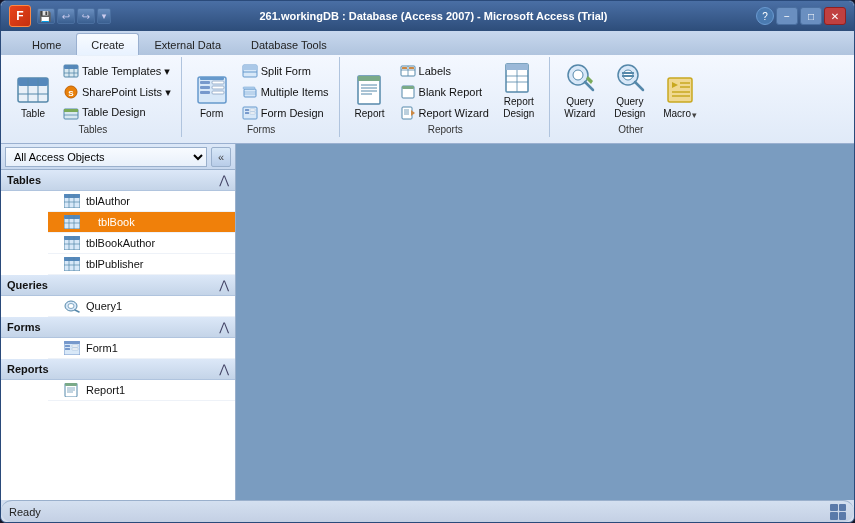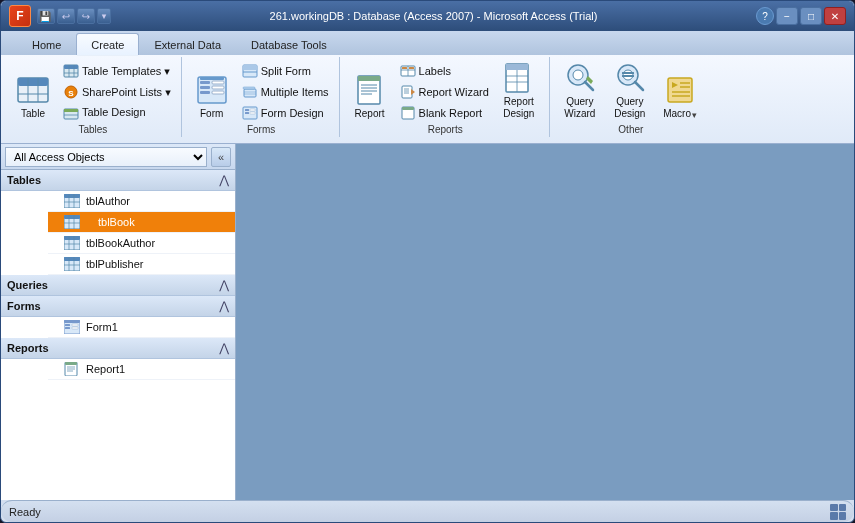--- a/index.html
+++ b/index.html
@@ -77,21 +77,21 @@
       display: flex;
       align-items: center;
       justify-content: center;
       color: #cce;
       font-size: 9px;
       cursor: pointer;
     }
     .title-text {
       color: white;
       font-size: 11px;
-      font-weight: normal;
+      font-weight: bold;
       flex: 1;
       text-align: center;
     }
     .title-controls {
       display: flex;
       gap: 2px;
     }
     .win-btn {
       width: 22px;
       height: 18px;
@@ -559,37 +559,37 @@
                   <line x1="8" y1="3" x2="8" y2="13" stroke="#5588aa" stroke-width="0.8"></line>
                   <rect x="2" y="4" width="5" height="2" rx="0.5" fill="#cc8844"></rect>
                   <rect x="9" y="4" width="5" height="2" rx="0.5" fill="#cc8844"></rect>
                 </svg>
               </div>
               <span class="btn-label-sm">Labels</span>
             </div>
             <div class="ribbon-btn-small">
               <div class="btn-icon-sm">
                 <svg width="16" height="16" viewBox="0 0 16 16">
+                  <rect x="2" y="2" width="12" height="12" rx="1" fill="white" stroke="#5588aa" stroke-width="1"></rect>
+                  <rect x="2" y="2" width="12" height="3" fill="#7aaa88" rx="1"></rect>
+                </svg>
+              </div>
+              <span class="btn-label-sm">Blank Report</span>
+            </div>
+            <div class="ribbon-btn-small">
+              <div class="btn-icon-sm">
+                <svg width="16" height="16" viewBox="0 0 16 16">
                   <rect x="2" y="2" width="10" height="12" rx="1" fill="white" stroke="#5588aa" stroke-width="1"></rect>
                   <polygon points="11,5 15,8 11,11" fill="#cc8844"></polygon>
                   <line x1="4" y1="5" x2="9" y2="5" stroke="#5588aa" stroke-width="0.8"></line>
                   <line x1="4" y1="7" x2="9" y2="7" stroke="#5588aa" stroke-width="0.8"></line>
                   <line x1="4" y1="9" x2="9" y2="9" stroke="#5588aa" stroke-width="0.8"></line>
                 </svg>
               </div>
               <span class="btn-label-sm">Report Wizard</span>
-            </div>
-            <div class="ribbon-btn-small">
-              <div class="btn-icon-sm">
-                <svg width="16" height="16" viewBox="0 0 16 16">
-                  <rect x="2" y="2" width="12" height="12" rx="1" fill="white" stroke="#5588aa" stroke-width="1"></rect>
-                  <rect x="2" y="2" width="12" height="3" fill="#7aaa88" rx="1"></rect>
-                </svg>
-              </div>
-              <span class="btn-label-sm">Blank Report</span>
             </div>
           </div>
 
           <div class="ribbon-btn-large">
             <div class="btn-icon">
               <svg width="32" height="32" viewBox="0 0 32 32">
                 <rect x="3" y="2" width="22" height="28" rx="1" fill="white" stroke="#5588aa" stroke-width="1.5"></rect>
                 <rect x="3" y="2" width="22" height="6" fill="#9ab8d8"></rect>
                 <line x1="3" y1="14" x2="25" y2="14" stroke="#5588aa" stroke-width="0.8"></line>
                 <line x1="3" y1="20" x2="25" y2="20" stroke="#5588aa" stroke-width="0.8"></line>
@@ -702,20 +702,28 @@
           <line x1="5" y1="0" x2="5" y2="14" stroke="#5588aa" stroke-width="0.7"></line>
           <line x1="10" y1="0" x2="10" y2="14" stroke="#5588aa" stroke-width="0.7"></line>
         </svg>
         <span>tblPublisher</span>
       </div>
 
       <div class="sidebar-section-header">
         <span class="sidebar-section-title">Queries</span>
         <span class="sidebar-section-chevron">⋀</span>
       </div>
+      <div class="sidebar-item">
+        <svg class="sidebar-item-icon" viewBox="0 0 16 14">
+          <ellipse cx="7" cy="7" rx="6" ry="5" fill="#d8e8f8" stroke="#5588aa" stroke-width="1"></ellipse>
+          <ellipse cx="7" cy="7" rx="3" ry="2.5" fill="white" stroke="#5588aa" stroke-width="0.7"></ellipse>
+          <line x1="11" y1="11" x2="15" y2="13" stroke="#5588aa" stroke-width="1.5" stroke-linecap="round"></line>
+        </svg>
+        <span>Query1</span>
+      </div>
 
       <div class="sidebar-section-header">
         <span class="sidebar-section-title">Forms</span>
         <span class="sidebar-section-chevron">⋀</span>
       </div>
       <div class="sidebar-item">
         <svg class="sidebar-item-icon" viewBox="0 0 16 14">
           <rect x="0" y="0" width="16" height="14" rx="1" fill="#d8e8f8" stroke="#7799cc" stroke-width="1"></rect>
           <rect x="0" y="0" width="16" height="3" fill="#7799cc" rx="1"></rect>
           <rect x="1" y="4" width="5" height="2" rx="0.5" fill="#7799cc"></rect>

